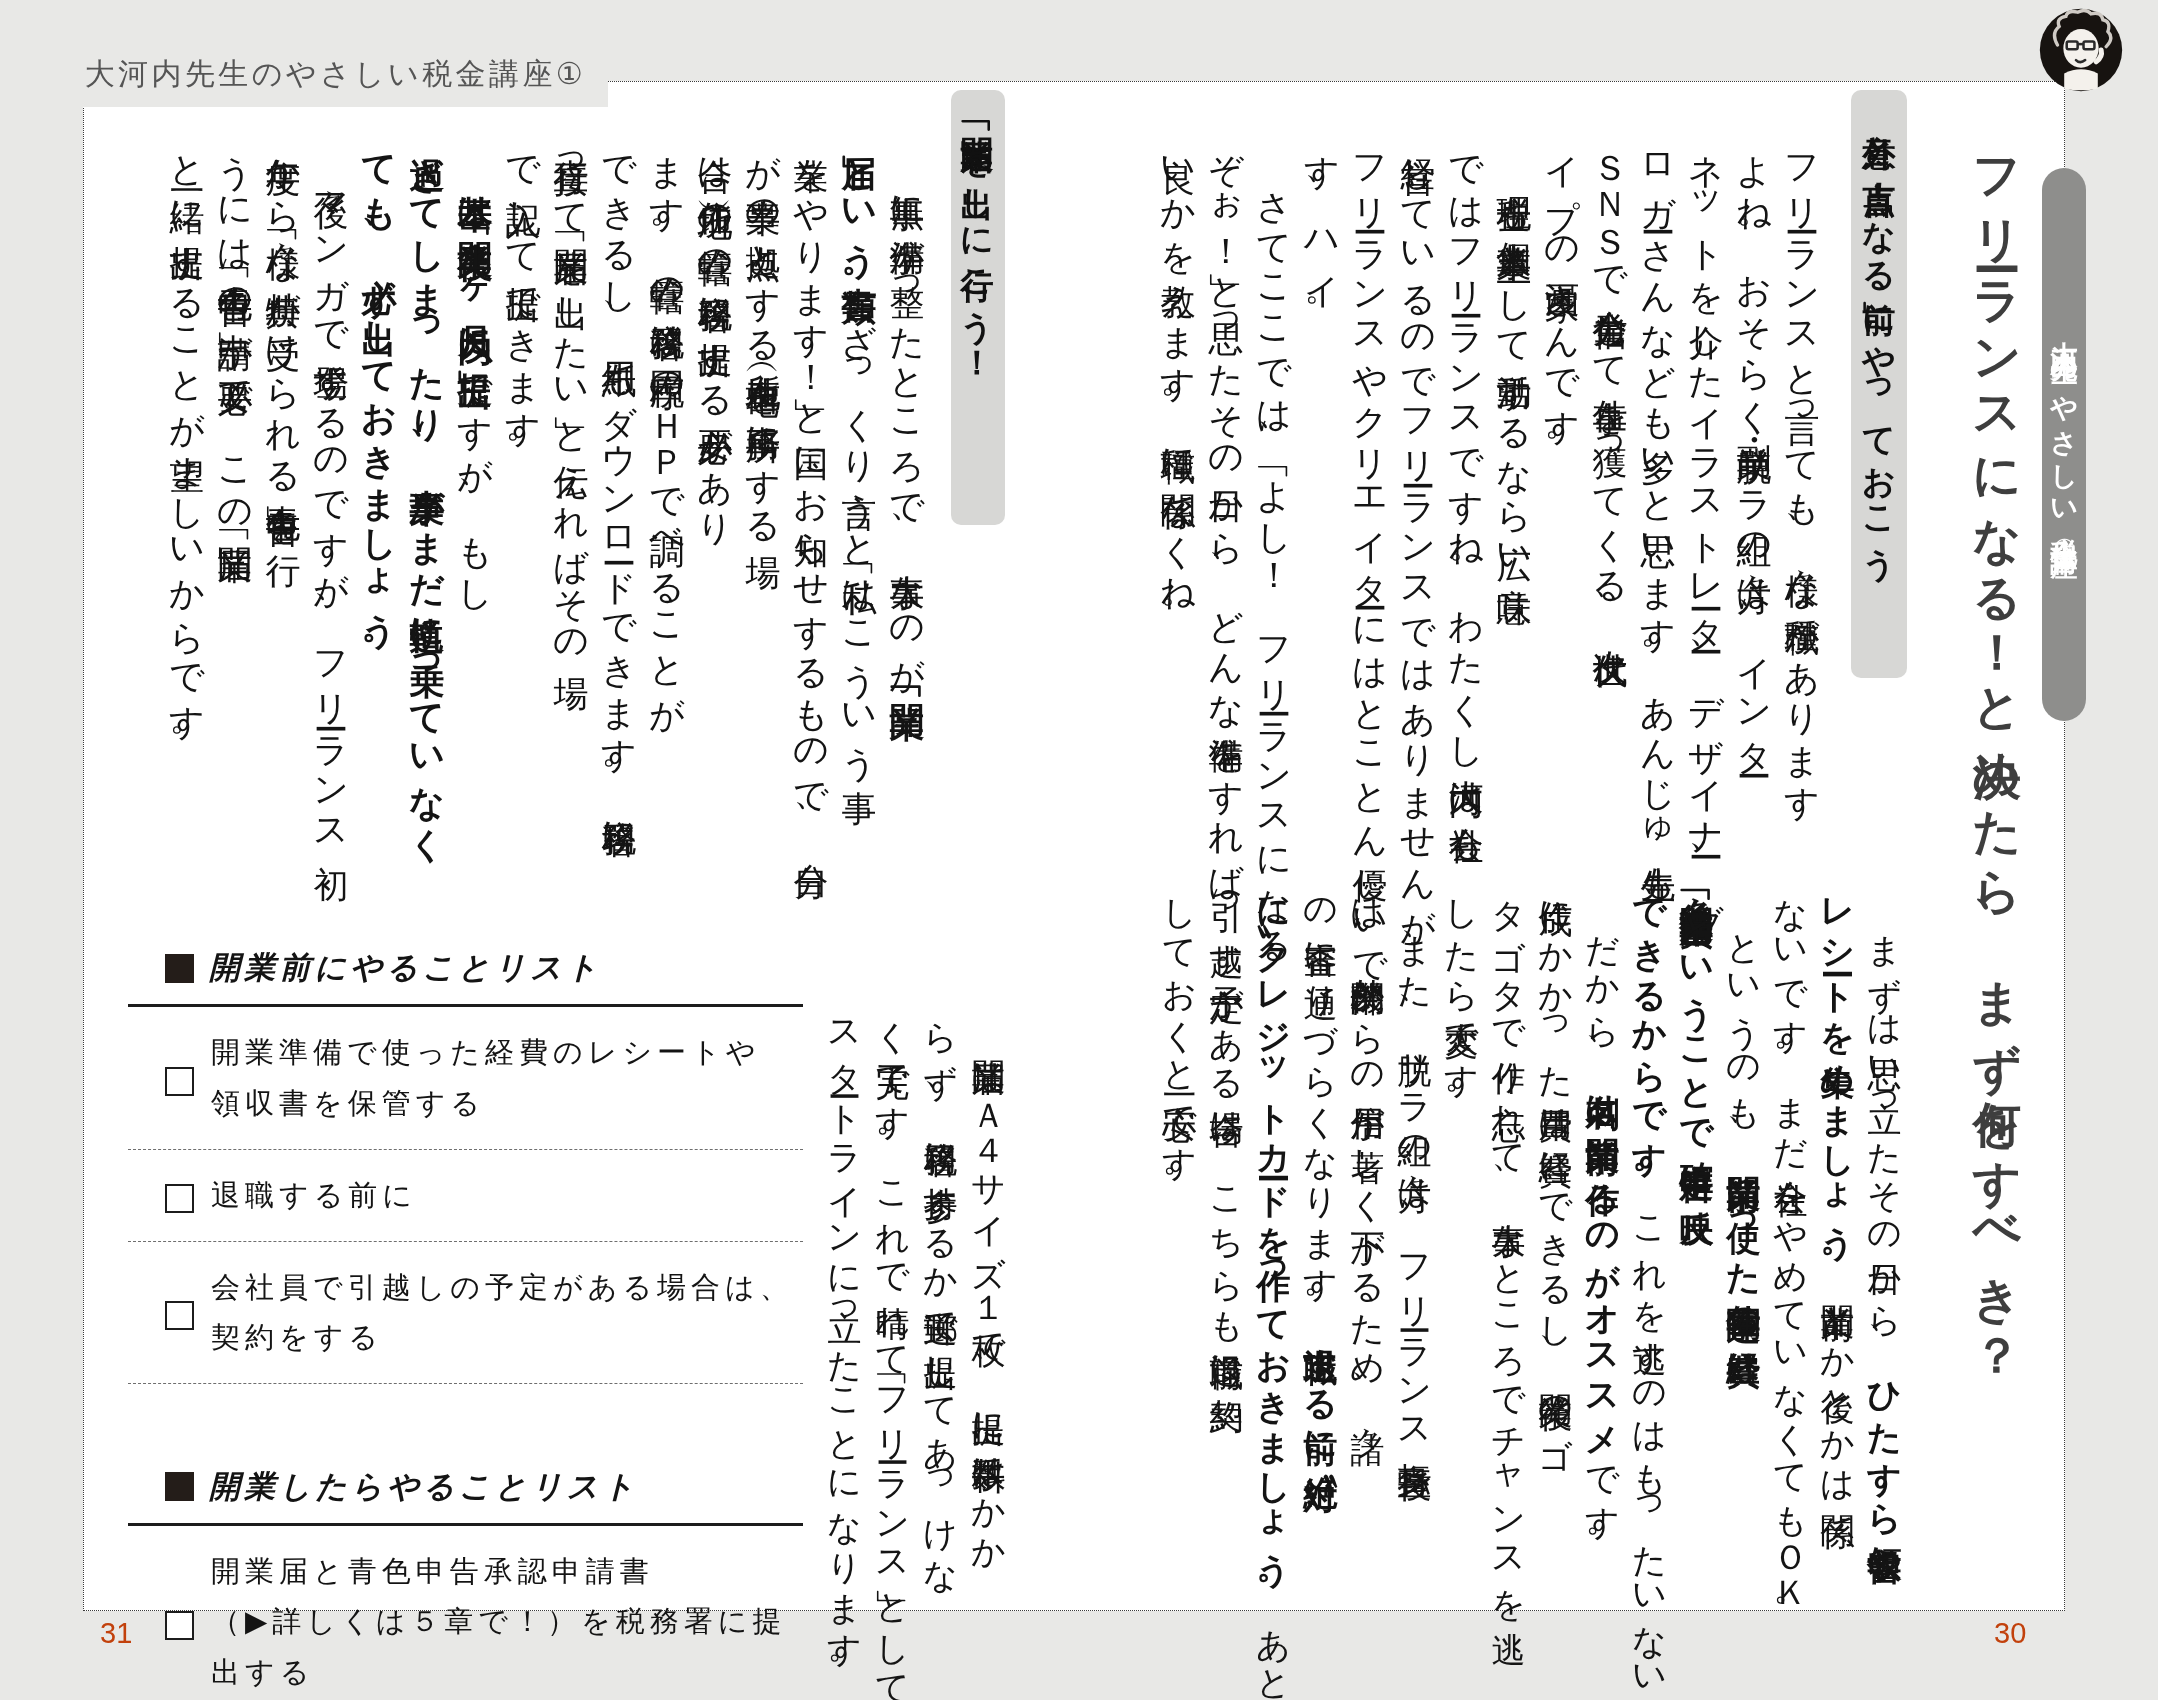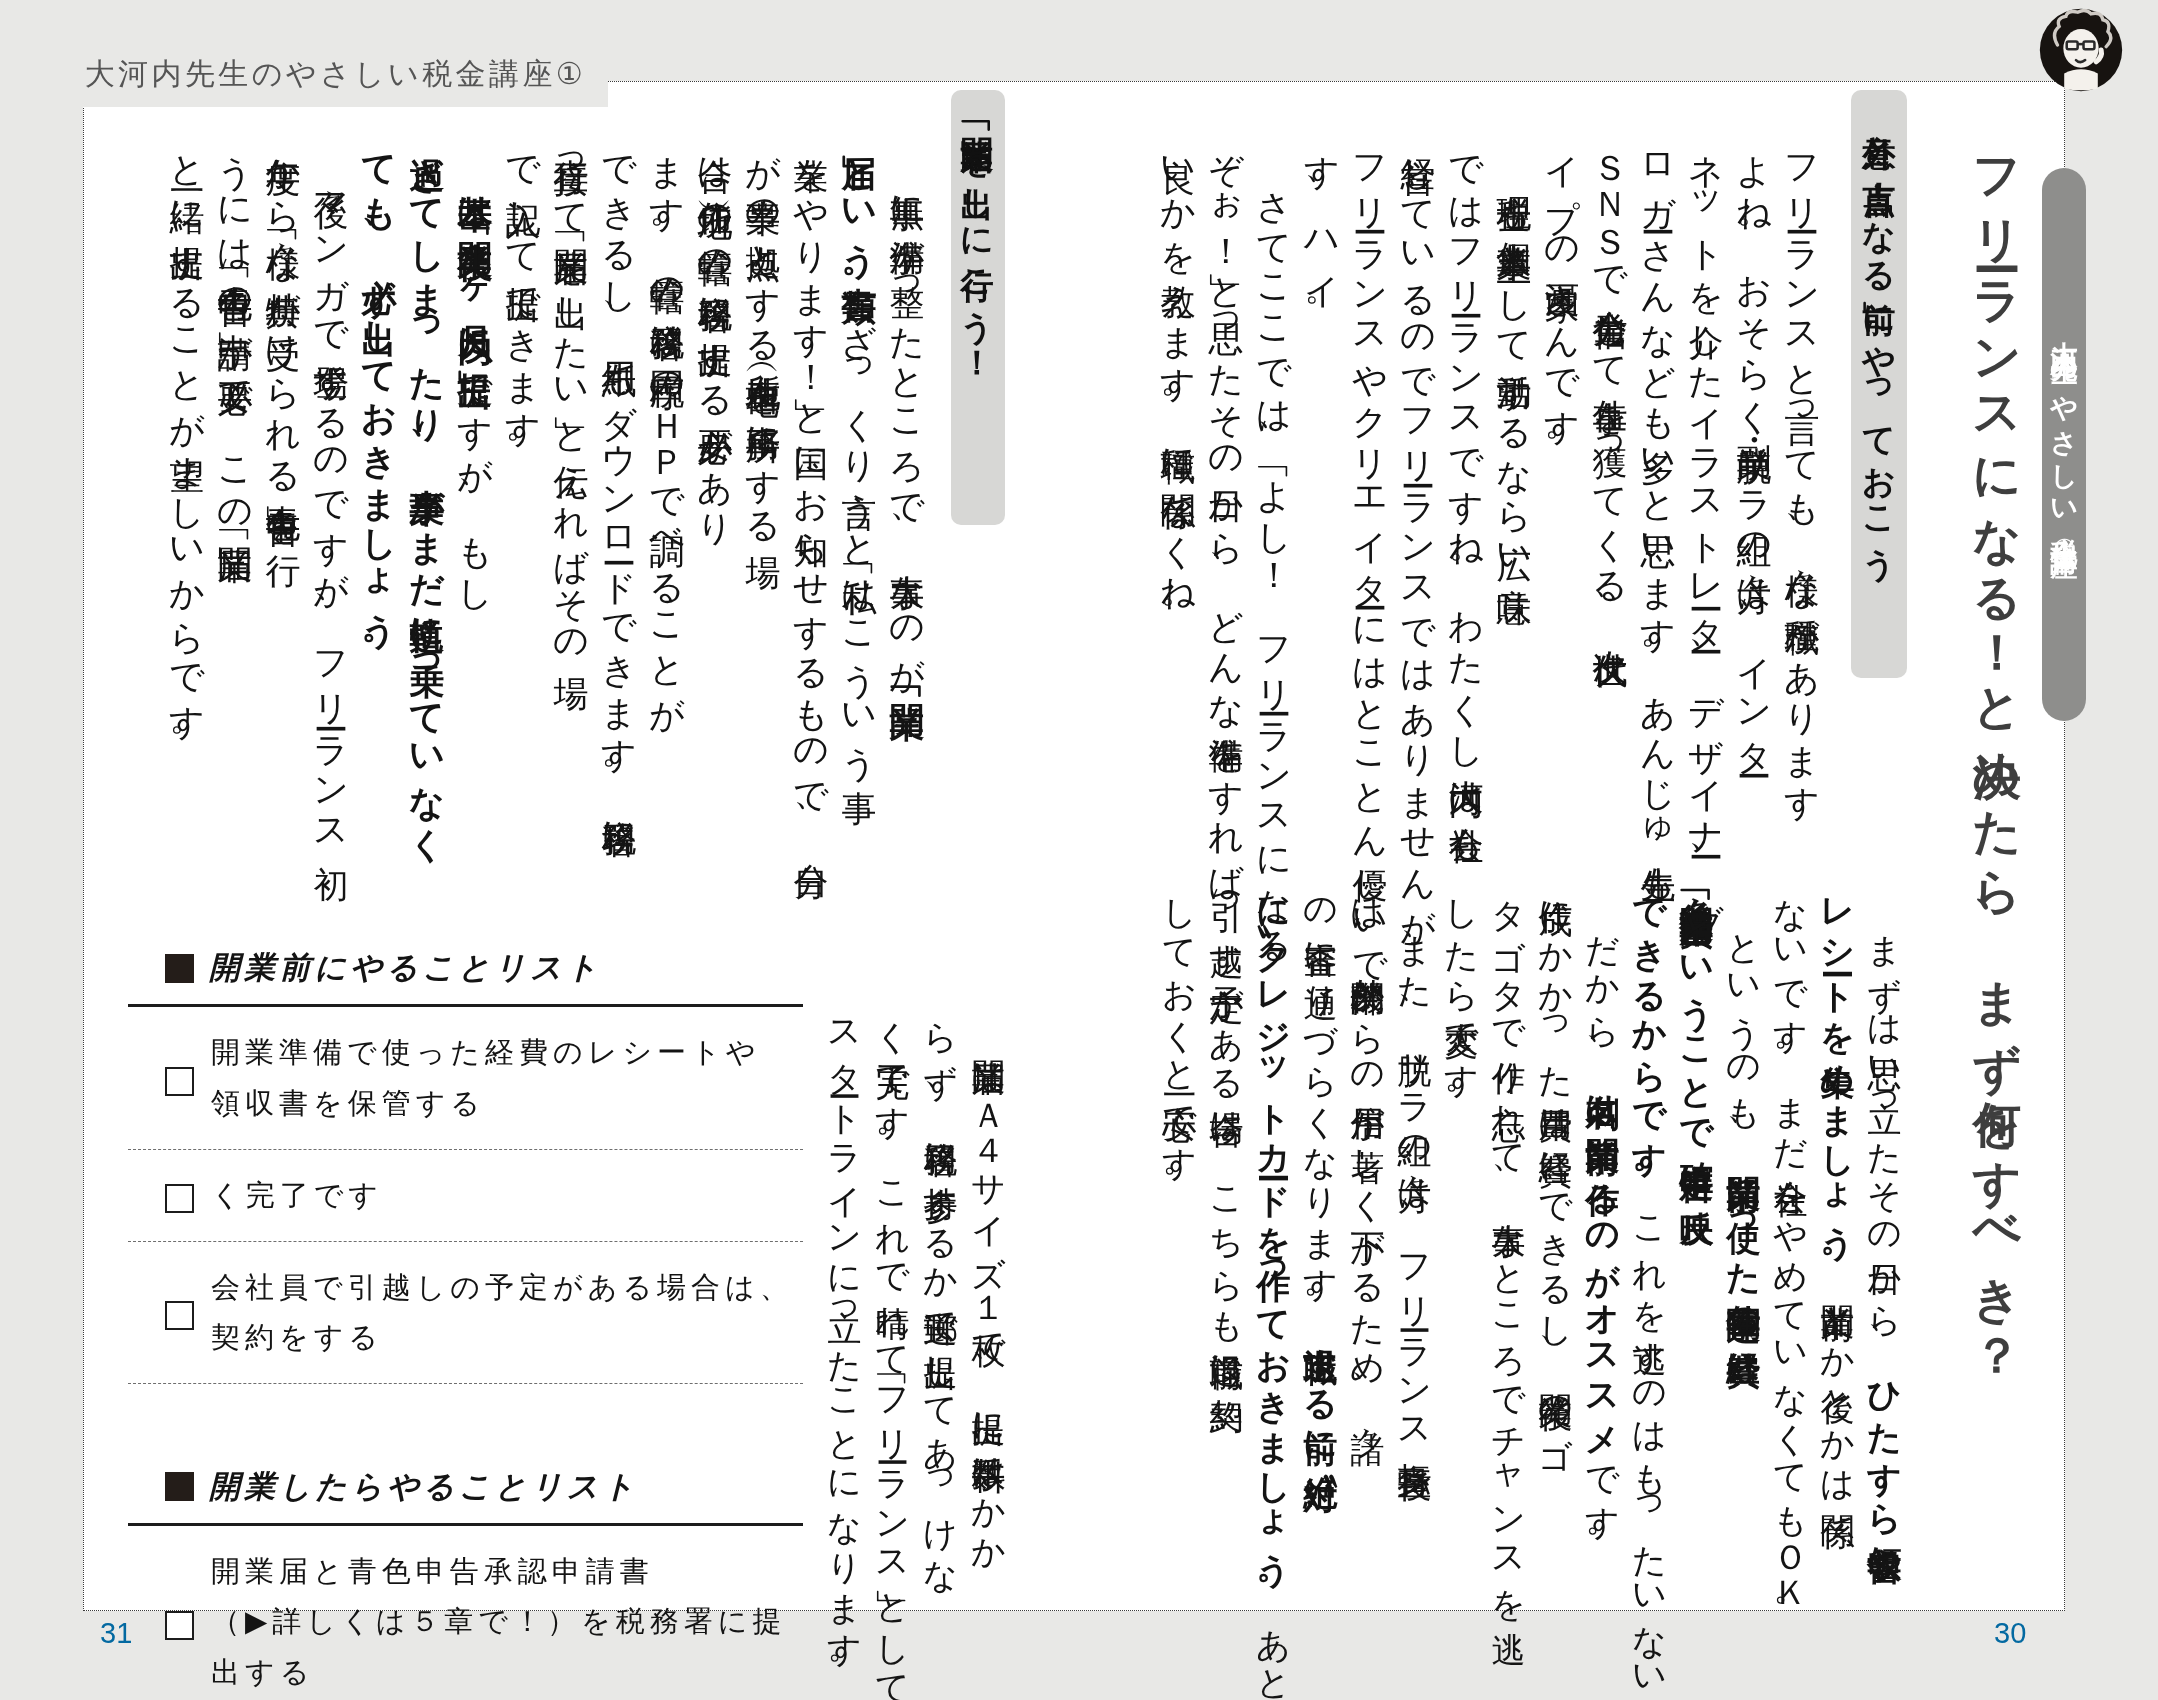--- a/index.html
+++ b/index.html
@@ -2,21 +2,21 @@
 <html style="font-size:13.5px"><head>
 <meta charset="utf-8">
 <style>
   html,body{margin:0;padding:0;}
   .canvas{position:relative;width:2159px;height:1700px;background:#e8e8e6;
     font-family:"Liberation Sans","DejaVu Sans",sans-serif;color:#141414;overflow:hidden;}
   .page-box{position:absolute;left:83px;top:81px;width:1982px;height:1530px;
     background:#ffffff;border:1.7px dotted #3a3a3a;box-sizing:border-box;}
   .header-label{position:absolute;left:83px;top:54px;z-index:5;background:#e8e8e6;
     font-size:30px;letter-spacing:3.4px;color:#555;padding:0 22px 11.8px 1.7px;white-space:nowrap;}
-  .pagenum{position:absolute;font-size:29px;color:#0369a1;z-index:4;}
+  .pagenum{position:absolute;font-size:29px;color:#c2410c;z-index:4;}
   .pagenum.left{left:100px;top:1617px;}
   .pagenum.right{left:1994px;top:1617px;}
 
   
   .vblock{position:absolute;writing-mode:vertical-rl;text-orientation:upright;}
   .vline{line-height:48px;font-size:35px;letter-spacing:1.7px;white-space:nowrap;}
   .bld{font-weight:700;}
 
   .block-a{left:1069px;top:49px;width:673px;height:843px;}
   .block-b{left:1068px;top:793px;width:756px;height:742px;}
@@ -154,21 +154,21 @@
           <div class="cl-title">
             <span class="cl-sq"></span>
             <span>開業前にやることリスト</span>
           </div>
           <div class="cl-item">
             <div class="cl-box"></div>
             <div>開業準備で使った経費のレシートや<br>領収書を保管する</div>
           </div>
           <div class="cl-item">
             <div class="cl-box"></div>
-            <div>く完了です</div>
+            <div>退職する前に</div>
           </div>
           <div class="cl-item">
             <div class="cl-box"></div>
             <div>会社員で引越しの予定がある場合は、<br>契約をする</div>
           </div>
         </div>
         <div class="cl-group">
           <div class="cl-title">
             <span class="cl-sq"></span>
             <span>開業したらやることリスト</span>

